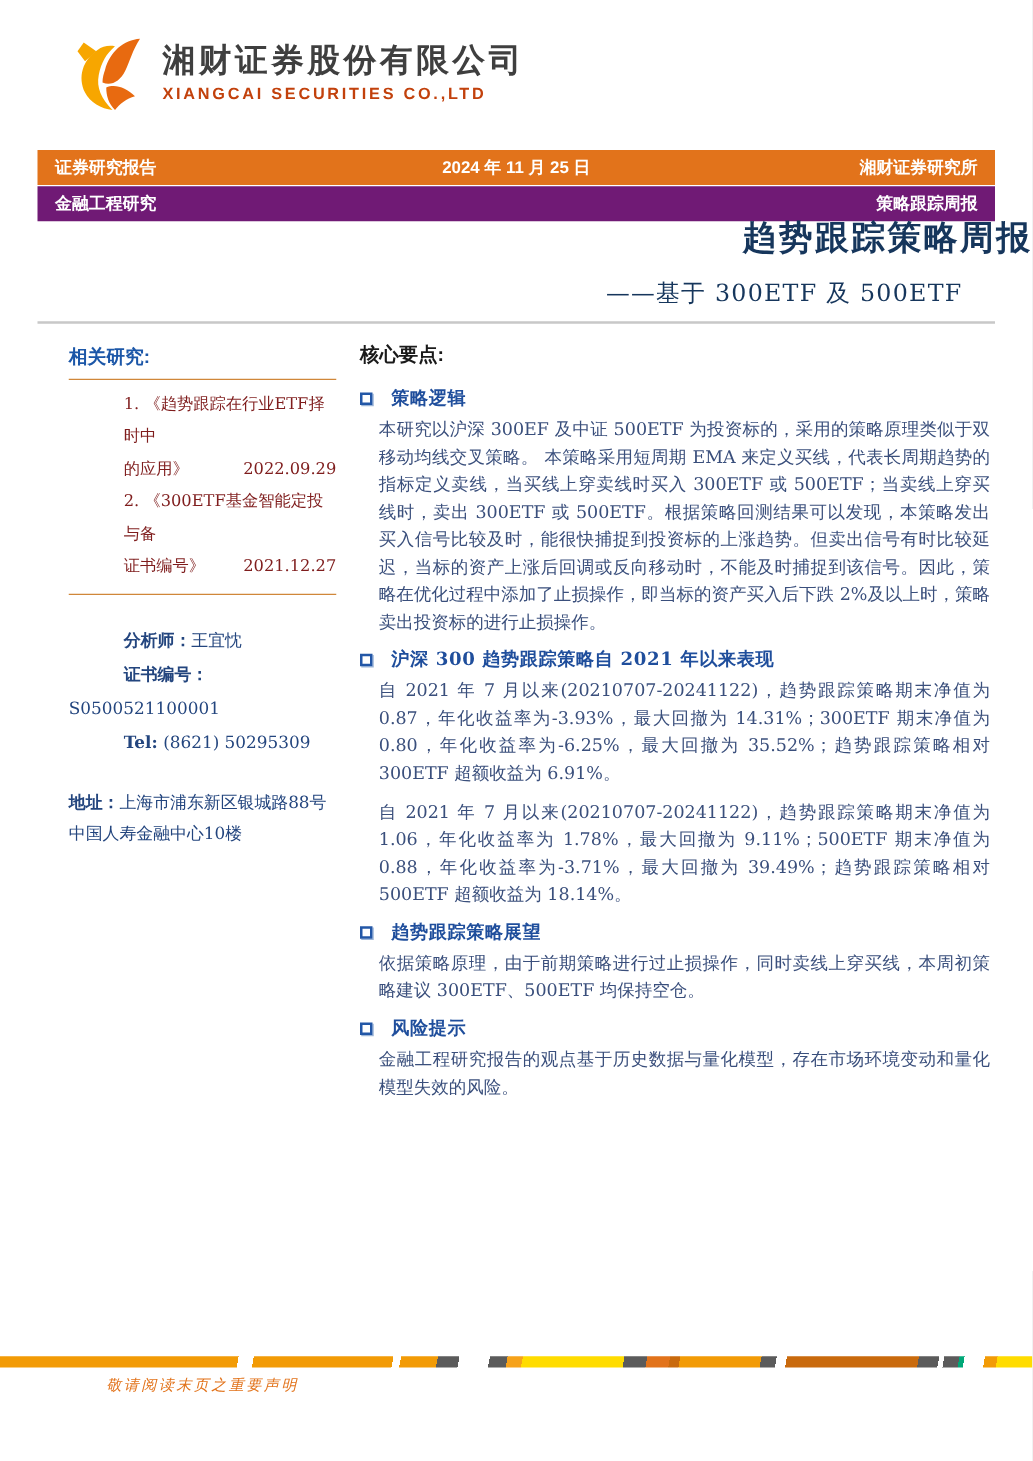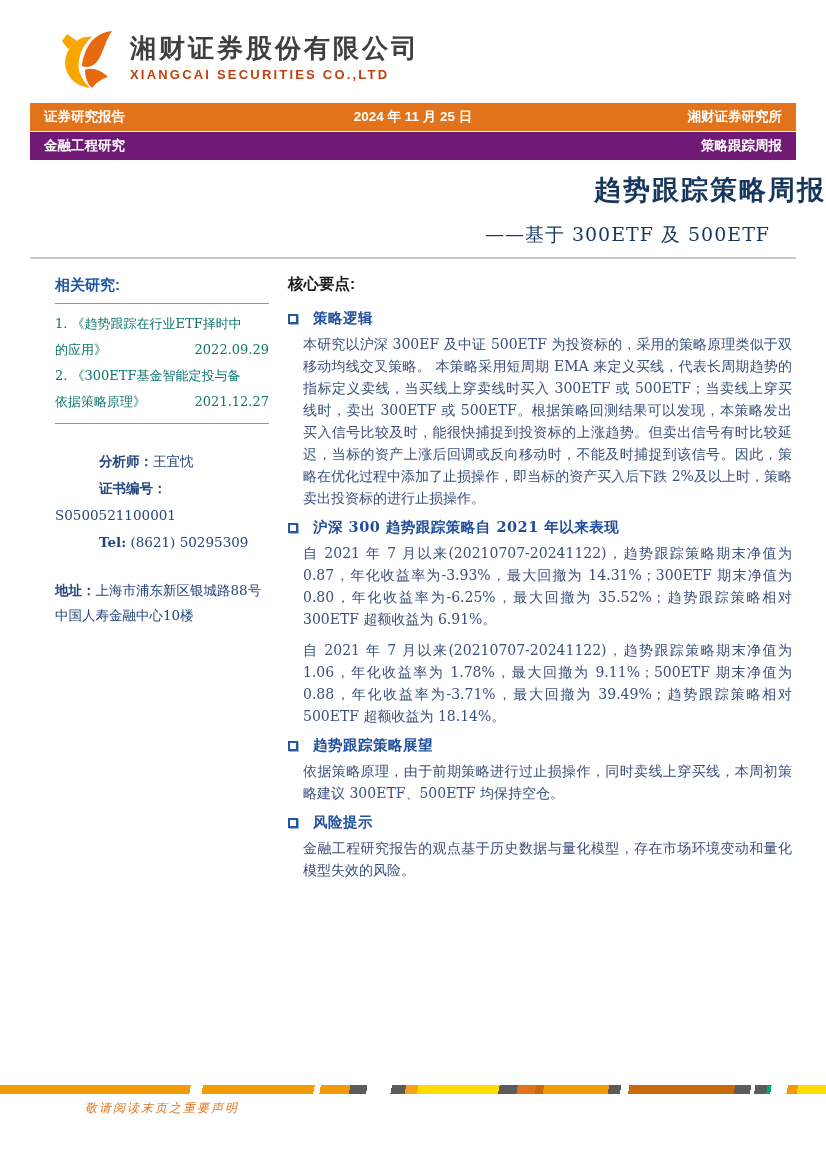--- a/index.html
+++ b/index.html
@@ -18,21 +18,21 @@
     font-size:26px; letter-spacing:3px; color:#3f3f3f; line-height:1.15;
   }
   .brand-en {
     font-family:"Liberation Sans", sans-serif; font-weight:bold;
     font-size:13px; letter-spacing:2.2px; color:#c2410c; margin-top:3px;
   }
   
   .bar { position:absolute; left:30px; right:30px; height:28px;
     display:flex; align-items:center; color:#ffffff;
     font-family:"Liberation Sans", sans-serif; font-weight:bold; font-size:13.5px;
-    padding:0 14px; }
+    padding:0 14px;margin-top:17px; }
   .bar1 { top:103px; background:#e2731b; }
   .bar2 { top:132px; background:#701a75; }
   .bar .cell-l { flex:1; text-align:left; }
   .bar .cell-c { flex:1; text-align:center; }
   .bar .cell-r { flex:1; text-align:right; }
   
   .report-title {
     position:absolute; top:172px; left:0; width:100%; text-align:right;
     font-family:Liberation Serif, serif; font-weight:bold;
     font-size:27px; letter-spacing:2px; color:#16365c;
@@ -42,21 +42,21 @@
     font-size:19px; color:#16365c; letter-spacing:1px;
   }
   .top-rule { position:absolute; top:257px; left:30px; right:30px; height:2px; background:#c8c8c8; }
   
   .sidebar { position:absolute; top:276px; left:55px; width:214px; }
   .related-heading {
     font-family:"Liberation Sans", sans-serif; font-weight:bold;
     font-size:15px; color:#1c57a8;
   }
   .orange-rule { height:0; border-top:1.5px solid #d0873a; margin-top:8px; }
-  .related-list { margin-top:7px; font-size:13px; color:#0f766e; line-height:26px; }
+  .related-list { margin-top:7px; font-size:13px; color:#7f1d1d; line-height:26px;margin-left:44px; }
   .rel-item .rel-row2 { display:flex; justify-content:space-between; }
   .analyst-block { margin-top:24px; font-size:13.5px; color:#23457e; line-height:27px; }
   .analyst-block .lbl { font-weight:bold;margin-left:44px; }
   .addr-block { margin-top:22px; font-size:13.5px; color:#23457e; line-height:25px; }
   .addr-block .lbl { font-weight:bold; }
   
   .main { position:absolute; top:274px; left:288px; width:504px; }
   .core-heading {
     font-family:"Liberation Sans", sans-serif; font-weight:bold;
     font-size:15.5px; color:#1a1a1a; margin-bottom:14px;
@@ -134,21 +134,21 @@
       <div class="rel-item">
         <div class="rel-row1">1. 《趋势跟踪在行业ETF择时中</div>
         <div class="rel-row2">
           <span>的应用》</span>
           <span class="rel-date">2022.09.29</span>
         </div>
       </div>
       <div class="rel-item">
         <div class="rel-row1">2. 《300ETF基金智能定投与备</div>
         <div class="rel-row2">
-          <span>依据策略原理》</span>
+          <span>证书编号》</span>
           <span class="rel-date">2021.12.27</span>
         </div>
       </div>
     </div>
     <div class="orange-rule"></div>
 
     <div class="analyst-block">
       <div><span class="lbl">分析师：</span><span>王宜忱</span></div>
       <div><span class="lbl">证书编号：</span><span>S0500521100001</span></div>
       <div><span class="lbl">Tel:</span> <span>(8621) 50295309</span></div>

